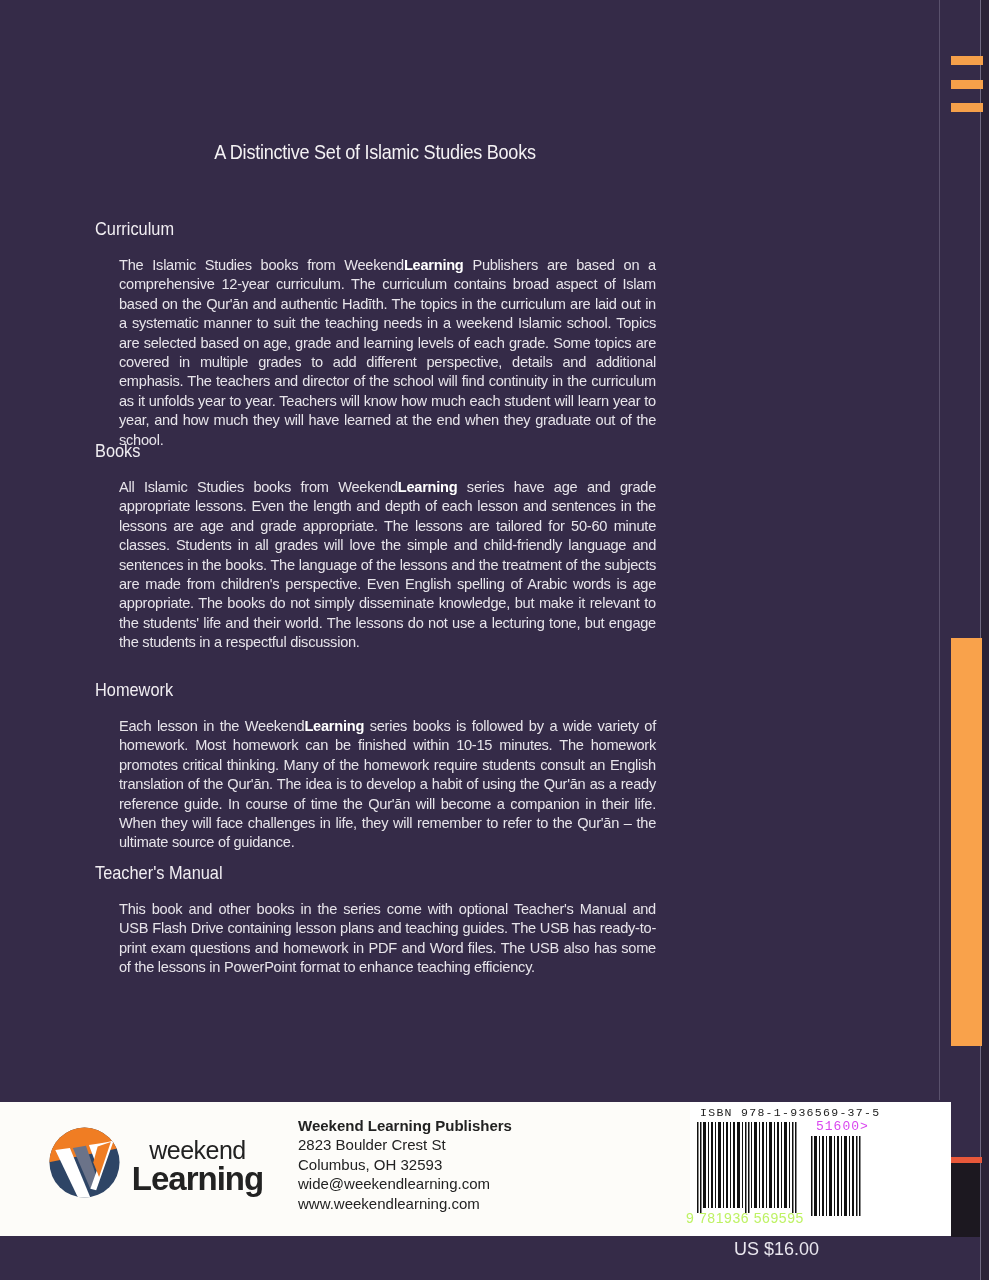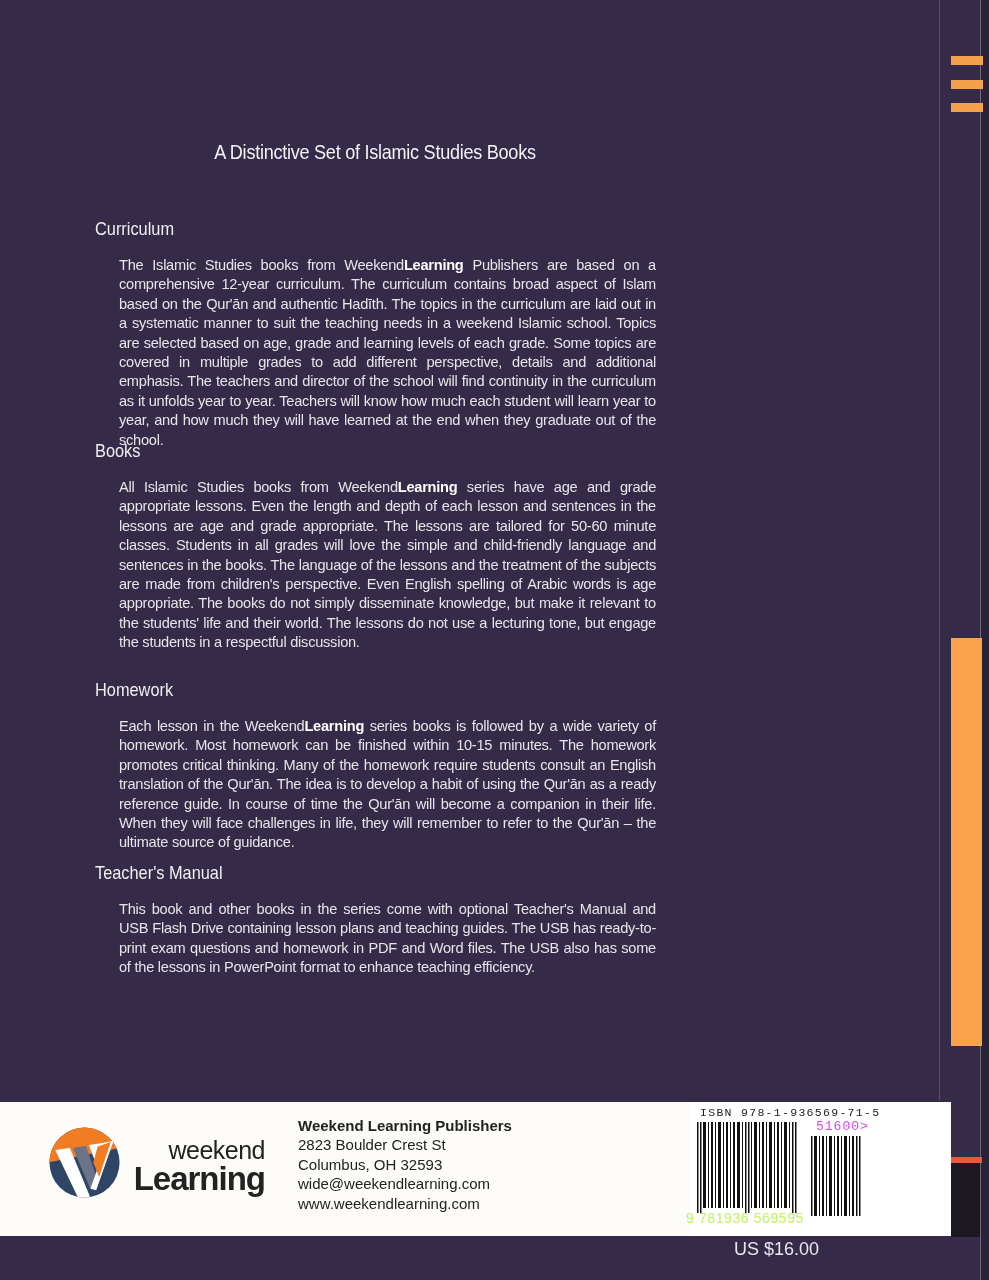--- a/index.html
+++ b/index.html
@@ -29,21 +29,21 @@
     transform: scaleX(0.86); transform-origin: 0 0; white-space: nowrap;
   }
   .section p {
     margin: 16px 0 0 24px; width: 537px; font-size: 14.6px; line-height: 19.4px;
     text-align: justify; color: #e7e4ea; letter-spacing: -0.25px;
   }
   .section p b { font-weight: bold; color: #ffffff; }
 
   .band { position: absolute; left: 0; top: 1102px; width: 951px; height: 134px; background: #fdfcf9; }
   .logo { position: absolute; left: 48px; top: 1126px; width: 73px; height: 73px; }
-  .logo-word { position: absolute; left: 130px; top: 1138px; width: 135px; text-align: right; color: #222; }
+  .logo-word { position: absolute; left: 130px; top: 1138px; width: 135px; text-align: center; color: #222; }
   .logo-word .small { font-size: 25px; line-height: 24px; display: block; font-weight: normal; letter-spacing: -0.5px; }
   .logo-word .big { font-size: 33px; line-height: 34px; display: block; font-weight: bold; letter-spacing: -1px; }
   .pub { position: absolute; left: 298px; top: 1116px; color: #222; font-size: 15px; line-height: 19.4px; }
   .pub .name { font-weight: bold; }
   .isbn-box { position: absolute; left: 690px; top: 1102px; width: 261px; height: 134px; background: #ffffff; }
   .isbn-text { position: absolute; left: 700px; top: 1106px; font-family: "Liberation Mono", monospace; font-size: 11.5px; color: #222; letter-spacing: 1.3px; }
   .price-code { position: absolute; left: 816px; top: 1119px; font-family: "Liberation Mono", monospace; font-size: 13px; color: #d946ef; letter-spacing: 1px; }
   .barcode-main { position: absolute; left: 697px; top: 1122px; width: 102px; height: 91px; }
   .barcode-addon { position: absolute; left: 811px; top: 1136px; width: 50px; height: 80px; }
   .barcode-digits { position: absolute; left: 686px; top: 1210px; font-family: "Liberation Sans", sans-serif; font-size: 14px; color: #bef264; letter-spacing: 0.6px; }
@@ -110,21 +110,21 @@
 
 <div class="pub">
   <div class="name">Weekend Learning Publishers</div>
   <div>2823 Boulder Crest St</div>
   <div>Columbus, OH 32593</div>
   <div>wide@weekendlearning.com</div>
   <div>www.weekendlearning.com</div>
 </div>
 
 <div class="isbn-box"></div>
-<div class="isbn-text">ISBN 978-1-936569-71-5</div>
+<div class="isbn-text">ISBN 978-1-936569-37-5</div>
 <div class="price-code">51600&gt;</div>
 
 <svg class="barcode-main" viewBox="0 0 102 91" preserveAspectRatio="none">
   <g fill="#111">
     <rect x="0" y="0" width="1.5" height="91"></rect>
       <rect x="3" y="0" width="1.5" height="91"></rect>
     <rect x="6" y="0" width="3" height="86"></rect>
       <rect x="11" y="0" width="1" height="86"></rect>
     <rect x="14" y="0" width="2" height="86"></rect>
       <rect x="18" y="0" width="1" height="86"></rect>

